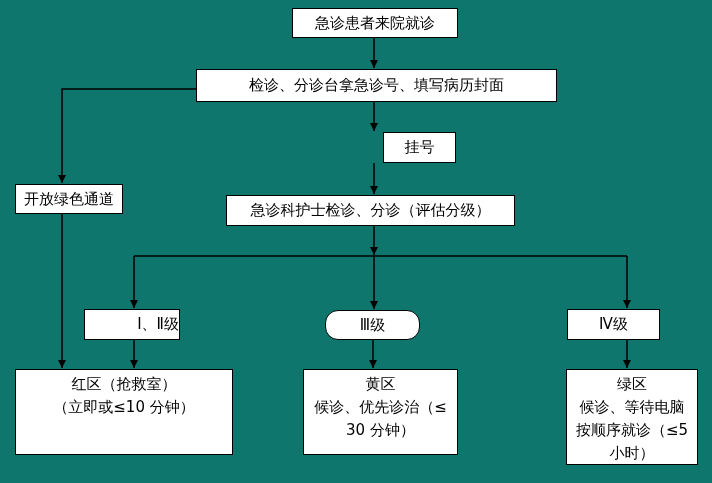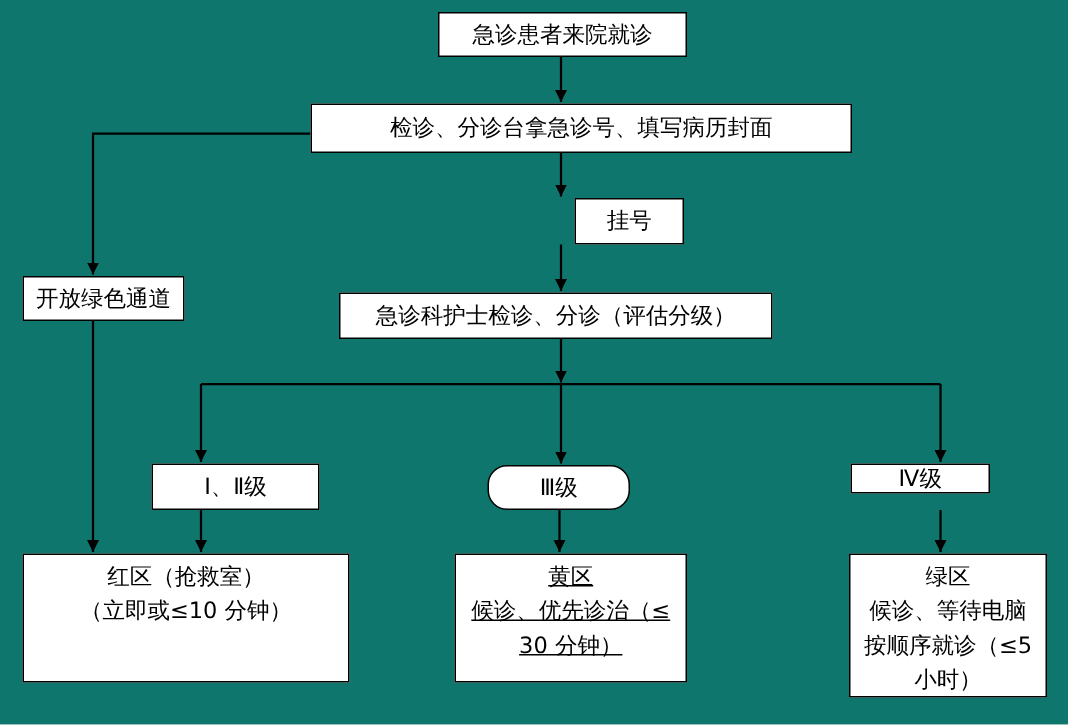--- a/index.html
+++ b/index.html
@@ -33,29 +33,29 @@
     text-align: center;
     font-size: 15px;
     line-height: 23px;
     white-space: pre-line;
   }
   .node.top-align {
     align-items: flex-start;
     padding-top: 3px;
   }
   #n-arrival      { left: 292px; top:   8px; width: 166px; height: 30px; }
-  #n-triage-desk  { left: 207px; top:  69px; width: 361px; height: 33px; }
+  #n-triage-desk  { left: 196px; top:  69px; width: 361px; height: 33px; }
   #n-register     { left: 339px; top: 132px; width:  73px; height: 31px; margin-left: 44px; }
   #n-green-channel{ left:  15px; top: 184px; width: 108px; height: 30px; align-items: center; }
   #n-nurse-triage { left: 226px; top: 195px; width: 289px; height: 31px; }
-  #n-level-1-2    { left:  101px; top: 309px; width: 112px; height: 31px; }
+  #n-level-1-2    { left:  84px; top: 309px; width: 96px; height: 31px; justify-content: flex-end; }
   #n-level-3      { left: 325px; top: 310px; width:  95px; height: 30px; border-radius: 13px; }
-  #n-level-4      { left: 567px; top: 309px; width:  93px; height: 20px; justify-content: center; }
+  #n-level-4      { left: 567px; top: 309px; width:  93px; height: 31px; justify-content: center; }
   #n-red-zone     { left:  15px; top: 369px; width: 218px; height: 86px; }
-  #n-yellow-zone  { left: 303px; top: 369px; width: 155px; height: 86px; text-decoration: underline; }
+  #n-yellow-zone  { left: 303px; top: 369px; width: 155px; height: 86px; }
   #n-green-zone   { left: 566px; top: 369px; width: 132px; height: 96px; }
 </style>
 </head>
 <body>
 
 <div class="canvas">
 
   <svg class="connectors" width="712" height="483" viewBox="0 0 712 483" xmlns="http://www.w3.org/2000/svg">
     <defs>
       <marker id="arrow" markerUnits="userSpaceOnUse" markerWidth="10" markerHeight="10" refX="8" refY="4" orient="auto">

